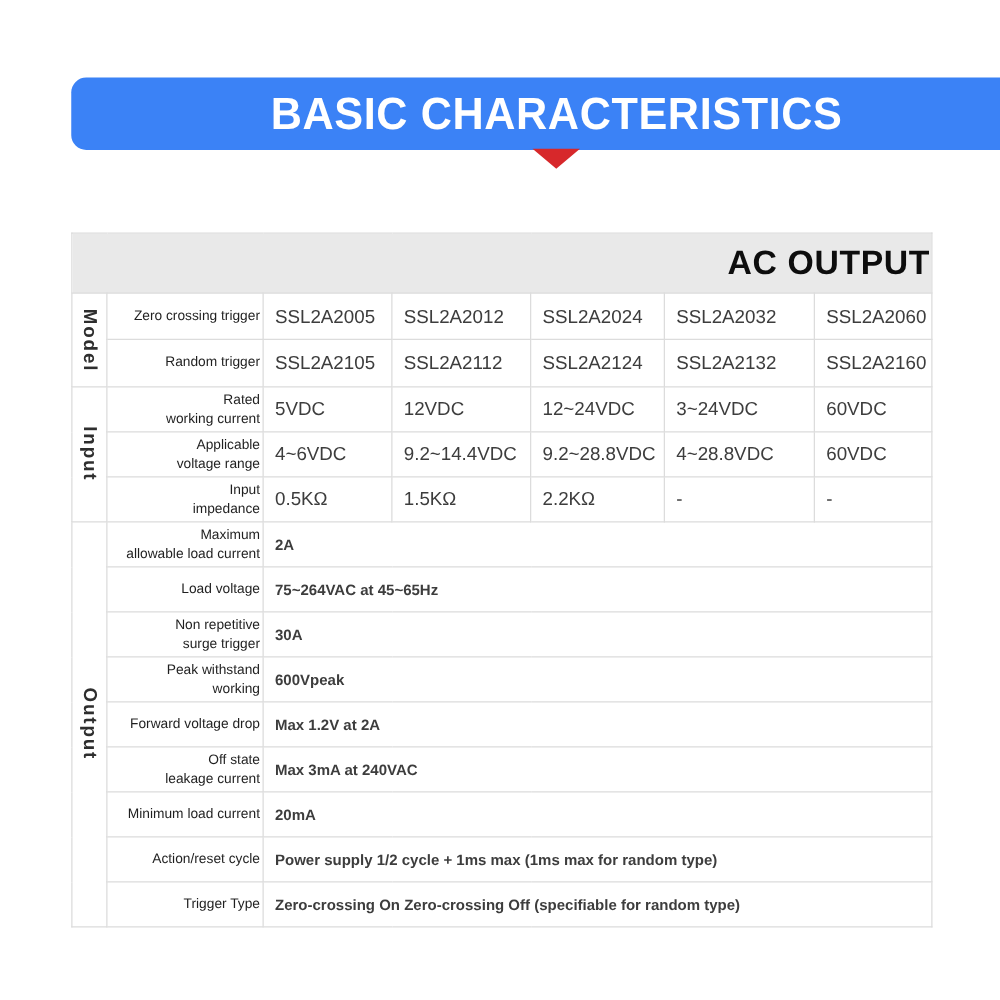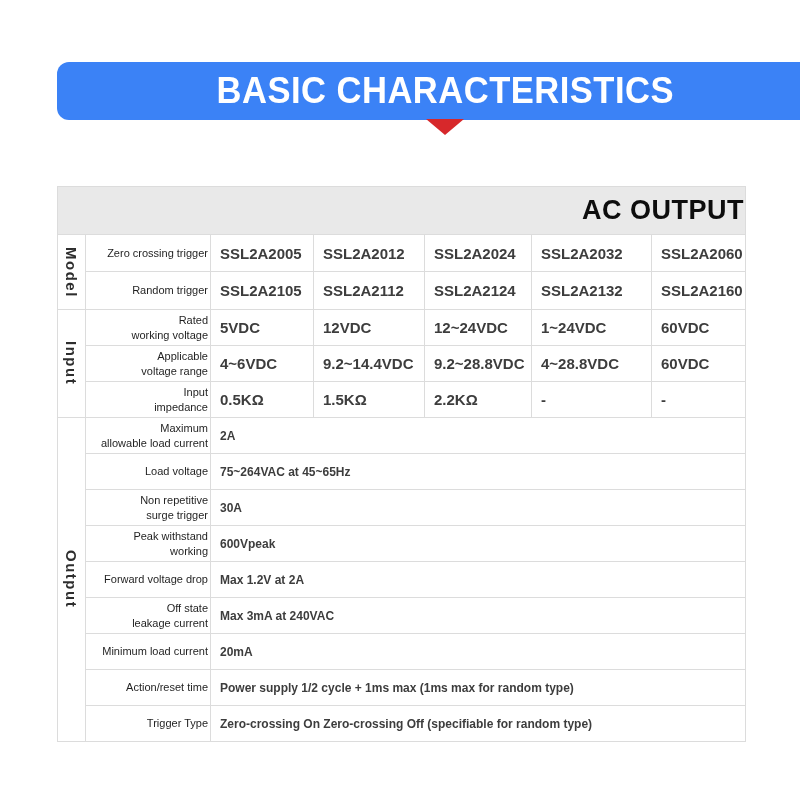--- a/index.html
+++ b/index.html
@@ -83,21 +83,21 @@
   td.lbl {
     text-align: right;
     font-size: 11px;
     color: #1f1f1f;
     line-height: 1.3;
     white-space: pre-line;
     padding: 0 2px;
   }
   td.val {
     font-size: 15px;
-    font-weight: 700;
+    font-weight: 400;
     color: #3d3d3d;
     padding-left: 9px;
     text-align: left;
     white-space: nowrap;
     margin-left: 12px;
   }
   td.valwide {
     font-size: 12px;
     font-weight: 600;
     color: #3d3d3d;
@@ -149,25 +149,25 @@
       <td class="val">SSL2A2105</td>
       <td class="val">SSL2A2112</td>
       <td class="val">SSL2A2124</td>
       <td class="val">SSL2A2132</td>
       <td class="val">SSL2A2160</td>
     </tr>
 
     <tr class="h36">
       <td class="sec" rowspan="3">Input</td>
       <td class="lbl">Rated
-working voltage</td>
+working current</td>
       <td class="val">5VDC</td>
       <td class="val">12VDC</td>
       <td class="val">12~24VDC</td>
-      <td class="val">1~24VDC</td>
+      <td class="val">3~24VDC</td>
       <td class="val">60VDC</td>
     </tr>
     <tr class="h36">
       <td class="lbl">Applicable
 voltage range</td>
       <td class="val">4~6VDC</td>
       <td class="val">9.2~14.4VDC</td>
       <td class="val">9.2~28.8VDC</td>
       <td class="val">4~28.8VDC</td>
       <td class="val">60VDC</td>
@@ -209,21 +209,21 @@
     <tr class="h36">
       <td class="lbl">Off state
 leakage current</td>
       <td class="valwide" colspan="5">Max 3mA at 240VAC</td>
     </tr>
     <tr class="h36">
       <td class="lbl">Minimum load current</td>
       <td class="valwide" colspan="5">20mA</td>
     </tr>
     <tr class="h36">
-      <td class="lbl">Action/reset time</td>
+      <td class="lbl">Action/reset cycle</td>
       <td class="valwide" colspan="5">Power supply 1/2 cycle + 1ms max (1ms max for random type)</td>
     </tr>
     <tr class="h36">
       <td class="lbl">Trigger Type</td>
       <td class="valwide" colspan="5">Zero-crossing On Zero-crossing Off (specifiable for random type)</td>
     </tr>
   </tbody>
     </table>
 </div>
 

